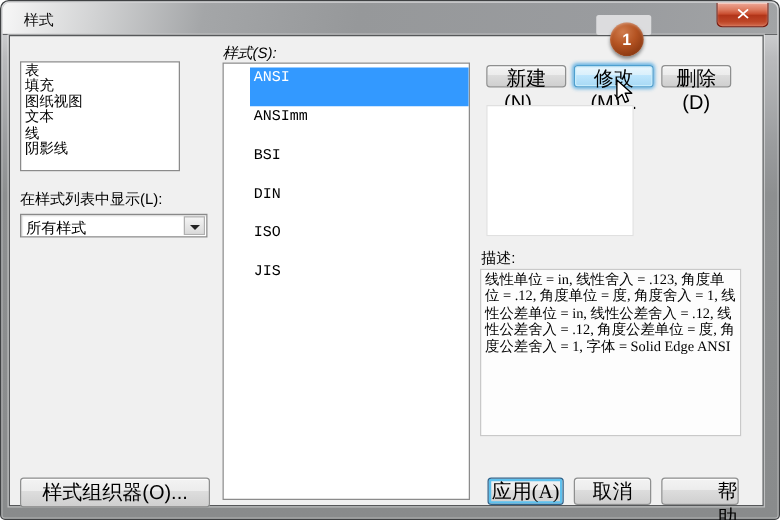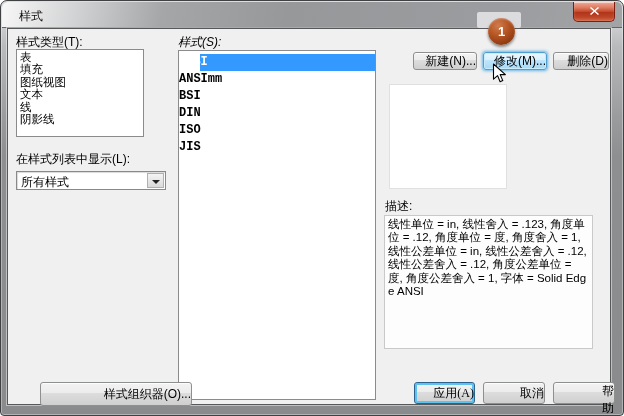--- a/index.html
+++ b/index.html
@@ -47,22 +47,22 @@
   #lbl-show   { left:15px;  top:150px; }
   #lbl-styles { left:177px; top:33px;font-style:italic; }
   #lbl-desc   { left:384px; top:197px; }
   
   .listbox { position:absolute; background:#fff; border:1px solid #8b8b8b; overflow:hidden; }
   #type-list  { left:15px;  top:48px; width:128px; height:88px; padding-top:1px; }
   #style-list { left:177px; top:49px; width:198px; height:350px; padding-top:3px; }
   .type-row { height:12.4px; line-height:12.4px; font-size:11.5px; padding-left:3px; white-space:nowrap; }
   .type-row.selected { background:#3399ff; color:#fff; }
   .style-row {
-    height:17px; line-height:17px; font-size:12px; 
-    font-family:"Liberation Mono", monospace; font-weight:700; white-space:nowrap;
+    height:31px; line-height:17px; font-size:12px; padding-left:24px;
+    font-family:"Liberation Mono", monospace; font-weight:400; white-space:nowrap;
   }
   .style-row.selected {
     background:linear-gradient(90deg, transparent 21px, #3399ff 21px);
     color:#fff;
   }
   
   .combo {
     position:absolute; left:15px; top:170px; width:150px; height:19px;
     background:#fff; border:1px solid #898989;
     box-shadow:inset 1px 1px 1px rgba(0,0,0,.15);
@@ -73,26 +73,25 @@
     background:linear-gradient(180deg,#f4f4f4,#dadada);
     border:1px solid #b0b0b0;
   }
   .combo-arrow-btn .tri {
     position:absolute; left:4px; top:6px; width:0; height:0;
     border-left:4px solid transparent; border-right:4px solid transparent;
     border-top:4px solid #222;
   }
   
   .btn {
-    position:absolute; font-family:"Liberation Sans", sans-serif; font-size:12px; color:#000;
-    border:1px solid #8e8f8f; border-radius:3px; text-align:right; padding:0;
+    position:absolute; font-family:"Liberation Sans", sans-serif; font-size:16px; color:#000;
+    border:1px solid #8e8f8f; border-radius:3px; text-align:center; padding:0;
     background:linear-gradient(180deg,#f3f3f3 0%,#ececec 45%,#dddddd 46%,#cfcfcf 100%);
     box-shadow:inset 0 1px 0 rgba(255,255,255,.8);
     cursor:default;
-    margin-left:24px;
   }
   .btn.focused {
     border-color:#4e9fcf;
     background:linear-gradient(180deg,#eaf6fd 0%,#d9f0fc 45%,#bee6fd 46%,#a7d9f5 100%);
     box-shadow:0 0 0 1px #c8ecfb inset, 0 0 3px 1px rgba(70,165,225,.8);
   }
   .btn.default-focus {
     border-color:#2c628b;
     box-shadow:0 0 0 2px #5ec1ee inset;
   }
@@ -104,21 +103,21 @@
   #btn-cancel   { left:458px; top:381px; width:62px;  height:22px; }
   #btn-help     { left:528px; top:381px; width:62px;  height:22px;padding-left:44px; }
   
   .preview {
     position:absolute; left:388px; top:83px; width:118px; height:105px;
     background:#fff; border:1px solid #e0e0e0;
   }
   .desc-box {
     position:absolute; left:383px; top:214px; width:209px; height:134px;
     background:#fdfdfd; border:1px solid #c9c9c9; padding:2px 3px;
-    font-family:Liberation Sans, sans-serif; font-size:11.5px; line-height:13.4px;
+    font-family:Liberation Serif, serif; font-size:11.5px; line-height:13.4px;
     color:#000; word-break:break-all; overflow:hidden;
   }
   
   .badge-rect {
     position:absolute; left:477px; top:12px; width:44px; height:16px;
     background:rgba(231,232,233,.85); border-radius:2px;
   }
   .badge-ball {
     position:absolute; left:488px; top:18px; width:27px; height:27px;
     border-radius:50%;
@@ -141,21 +140,20 @@
         <span>
           <svg width="9" height="8" viewBox="0 0 9 8">
             <path d="M1 0 L4.5 3 L8 0 L9 1 L5.5 4 L9 7 L8 8 L4.5 5 L1 8 L0 7 L3.5 4 L0 1 Z" fill="#fff"></path>
           </svg>
         </span>
       </div>
     </div>
 
     <div class="client"></div>
 
-    <span class="lbl" id="lbl-type">样式类型(T):</span>
     <div class="listbox" id="type-list">
         <div class="type-row">表</div>
         <div class="type-row">填充</div>
         <div class="type-row">图纸视图</div>
         <div class="type-row">文本</div>
         <div class="type-row">线</div>
         <div class="type-row">阴影线</div>
       </div>
 
     <span class="lbl" id="lbl-show">在样式列表中显示(L):</span>

